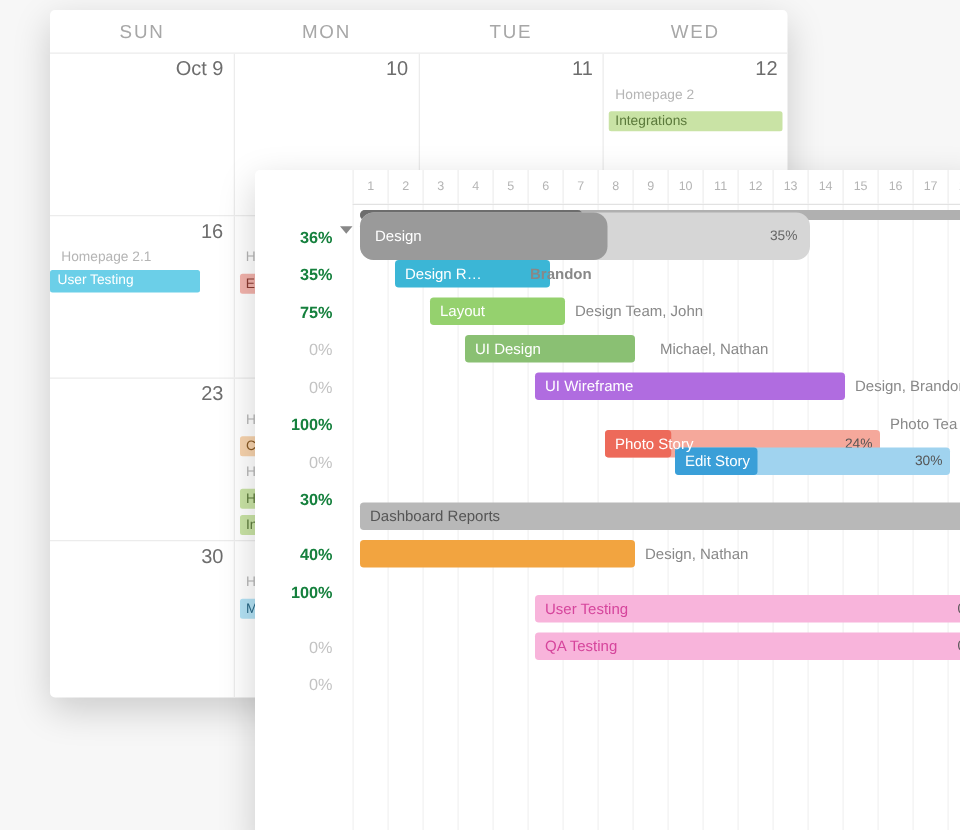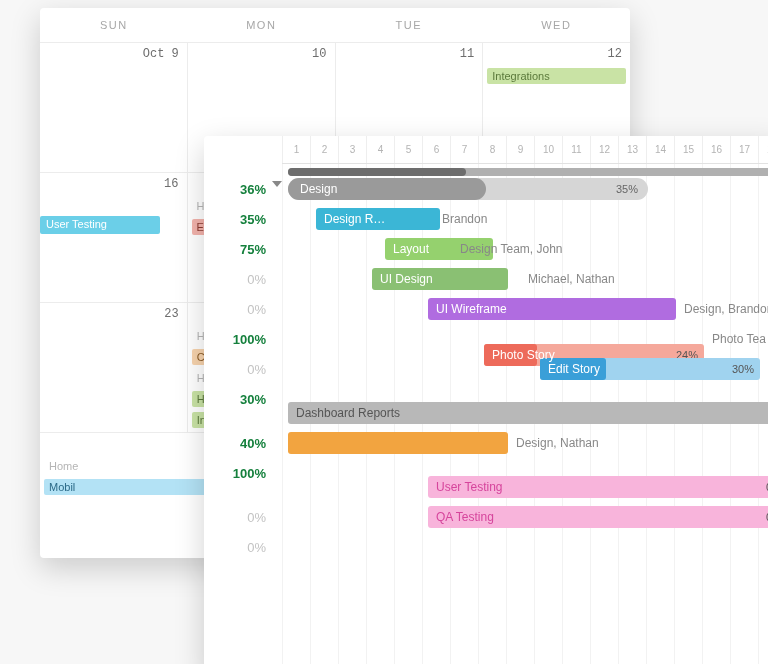--- a/index.html
+++ b/index.html
@@ -27,21 +27,21 @@
   }
   .cal-header {
     display: flex;
     height: 34px;
   }
   .cal-header .day-col {
     flex: 1;
     display: flex;
     align-items: center;
     justify-content: center;
-    font-size: 11px;
+    font-size: 15px;
     letter-spacing: 1.5px;
     color: #a7a7a7;
   }
   .cal-grid {
     display: flex;
     flex-direction: column;
   }
   .cal-row {
     display: flex;
     border-top: 1px solid #ececec;
@@ -51,23 +51,22 @@
   .cal-cell {
     flex: 1;
     border-right: 1px solid #ececec;
     position: relative;
     padding: 4px 6px;
   }
   .cal-cell:last-child { border-right: none; }
   .date-num {
     position: absolute;
     top: 4px; right: 8px;
-    font-size: 12px;
+    font-size: 16px;
     color: #6d6d6d;
-    font-family: Liberation Mono, monospace;
   }
   .evt {
     font-size: 11px;
     padding: 2px 5px;
     border-radius: 2px;
     margin-top: 3px;
     white-space: nowrap;
     overflow: hidden;
     text-overflow: ellipsis;
     color: #555;
@@ -153,21 +152,21 @@
     position:absolute;
     left:6px;
     height:8px;
     border-radius:4px;
     background:#b0b0b0;
     top:4px;
   }
   .overall-bar .prog { height:100%; background:#6d6d6d; border-radius:4px; }
   .group-bar {
     position:absolute;
-    height:22px;
+    height:38px;
     border-radius:11px;
     background:#d6d6d6;
     color:#666;
     font-size:12px;
     display:flex;
     align-items:center;
     padding:0 12px;
   }
   .group-bar .done {
     position:absolute; top:0; left:0; bottom:0;
@@ -196,21 +195,21 @@
   .task-bar .inner-pct {
     position:absolute; right:6px; font-size:11px; color:#555;
   }
   .task-label {
     position:absolute;
     font-size:12px;
     color:#888;
     white-space:nowrap;
   }
   .c-teal   { background:#3bb6d6; }
-  .c-green  { background:#95d16e;margin-left:41px; }
+  .c-green  { background:#95d16e; }
   .c-olive  { background:#8ac073; }
   .c-purple { background:#b06ce0; }
   .c-salmon { background:#f5a89b;margin-top:32px; }
   .c-salmon .prog { position:absolute;top:0;left:0;bottom:0;background:#ed6a5a;border-radius:3px;}
   .c-blue   { background:#a0d3ef; }
   .c-blue .prog { position:absolute;top:0;left:0;bottom:0;background:#3a9fd8;border-radius:3px;}
   .c-gray   { background:#b8b8b8; color:#555;}
   .c-orange { background:#f2a440; }
   .c-pink   { background:#f8b4db; color:#333;}
   .c-pink .txt { color:#d6459c;}
@@ -235,27 +234,31 @@
           <div class="date-num">10</div>
           <div class="cal-stack"></div>
         </div>
         <div class="cal-cell">
           <div class="date-num">11</div>
           <div class="cal-stack"></div>
         </div>
         <div class="cal-cell">
           <div class="date-num">12</div>
           <div class="cal-stack">
+            <div class="evt plain">Homepage 2</div>
             <div class="evt green">Integrations</div>
           </div>
         </div>
       </div>
       <div class="cal-row">
         <div class="cal-cell">
           <div class="date-num">16</div>
+          <div class="cal-stack">
+            <div class="evt plain">Homepage 2.1</div>
+          </div>
         </div>
         <div class="cal-cell">
           <div class="cal-stack">
             <div class="evt plain">Hom</div>
             <div class="evt red">Edit F</div>
           </div>
         </div>
         <div class="cal-cell">
           <div class="cal-stack"></div>
         </div>
@@ -279,20 +282,24 @@
           </div>
         </div>
         <div class="cal-cell">
           <div class="cal-stack"></div>
         </div>
         <div class="cal-cell">
           <div class="cal-stack"></div>
         </div>
       </div>
       <div class="cal-row">
+        <div class="cal-cell">
+          <div class="date-num">30</div>
+          <div class="cal-stack"></div>
+        </div>
         <div class="cal-cell">
           <div class="cal-stack">
             <div class="evt plain">Home</div>
             <div class="evt blue">Mobil</div>
           </div>
         </div>
         <div class="cal-cell">
           <div class="cal-stack"></div>
         </div>
         <div class="cal-cell">
@@ -375,21 +382,21 @@
             <div class="group-bar" style="left: 6px; width: 360px;">
               <div class="done" style="width: 55%;"></div>
               <span class="gtitle">Design</span>
               <span class="gp">35%</span>
             </div>
           </div>
           <div class="g-row">
             <div class="task-bar c-teal" style="left: 34px; width: 124px;">
               <span style="position: relative; z-index: 1;">Design R…</span>
             </div>
-            <div class="task-label" style="left: 160px;">Brandon</div>
+            <div class="task-label" style="left: 142px; font-weight: bold;">Brandon</div>
           </div>
           <div class="g-row">
             <div class="task-bar c-green" style="left: 62px; width: 108px;">
               <span style="position: relative; z-index: 1;">Layout</span>
             </div>
             <div class="task-label" style="left: 178px;">Design Team, John</div>
           </div>
           <div class="g-row">
             <div class="task-bar c-olive" style="left: 90px; width: 136px;">
               <span style="position: relative; z-index: 1;">UI Design</span>

